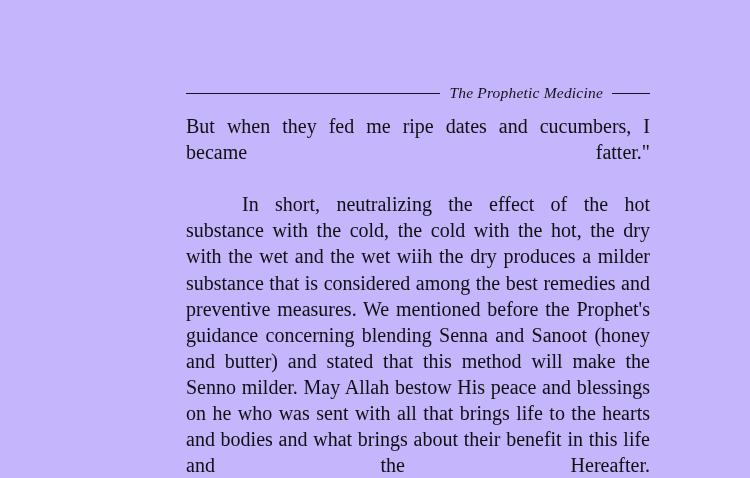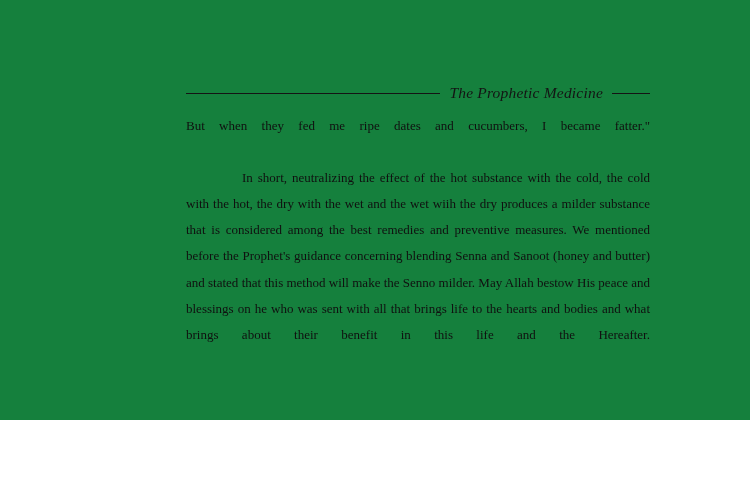--- a/index.html
+++ b/index.html
@@ -11,22 +11,22 @@
     height: 478px;
     background: #ffffff;
     font-family: "Liberation Serif", "DejaVu Serif", serif;
     color: #111111;
     overflow: hidden;
   }
 
   .page {
     position: relative;
     width: 750px;
-    height: 420px;
-    background: #15803d;
+    height: 478px;
+    background: #c4b5fd;
     font-family: Liberation Serif, serif;
   }
 
   
   .running-head {
     position: absolute;
     left: 186px;
     top: 82px;
     width: 464px;
     height: 22px;
@@ -59,21 +59,21 @@
 
   
   .body-block {
     position: absolute;
     left: 186px;
     top: 113px;
     width: 464px;
   }
 
   .para {
-    font-size: 13px;
+    font-size: 20px;
     line-height: 26.1px;
     text-align: justify;
     text-justify: inter-word;
     color: #101010;
     margin: 0;
     hyphens: none;
   }
   .para + .para {
   }
   .para.indented {

